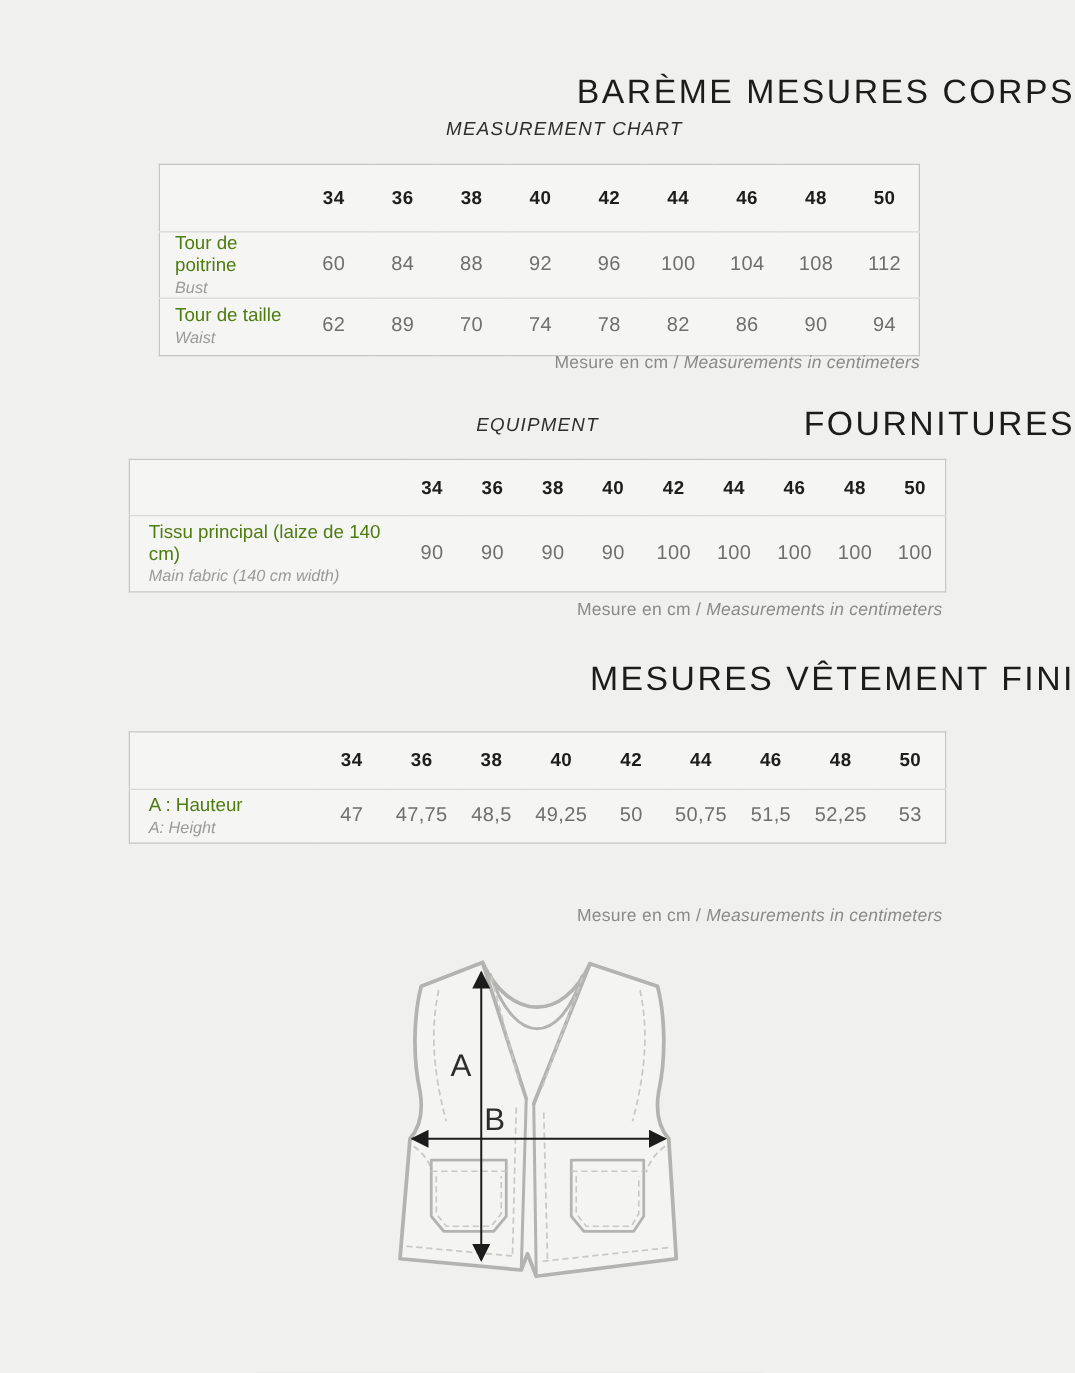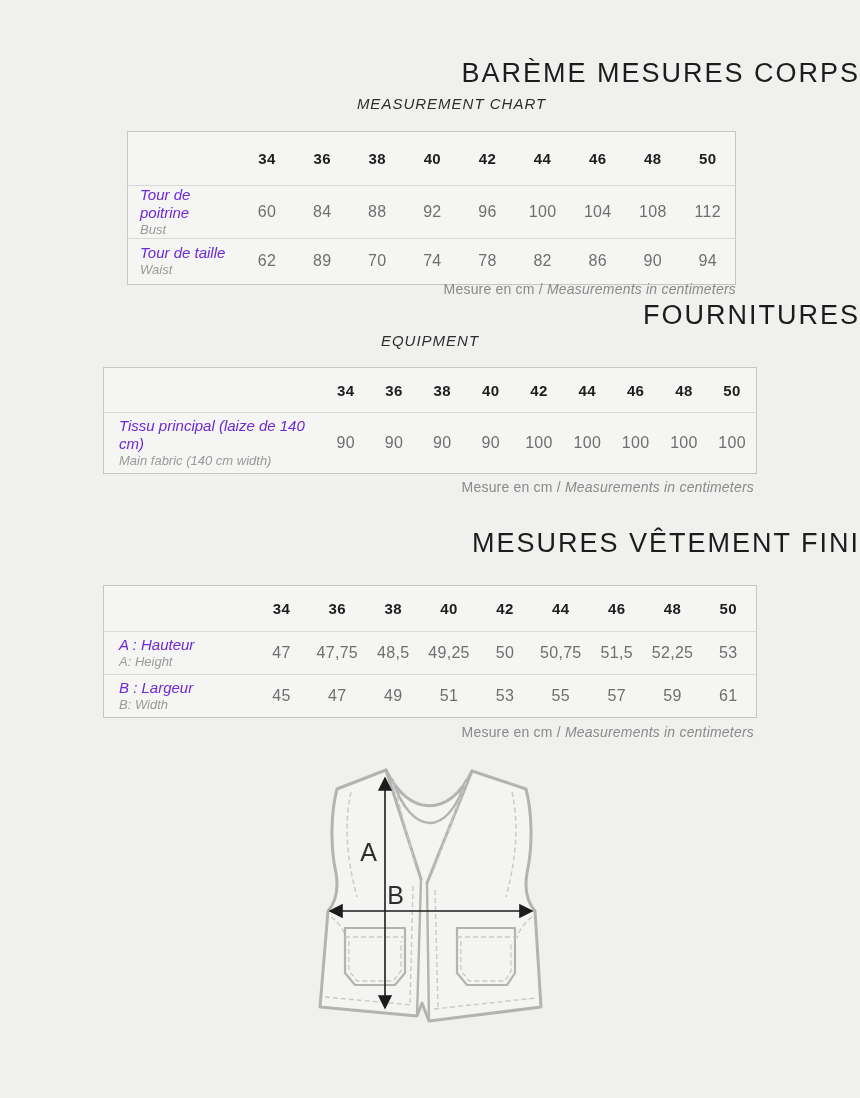--- a/index.html
+++ b/index.html
@@ -12,33 +12,33 @@
   }
   .title {
     position:absolute; left:0; width:100%; text-align:right;
     font-size:27px; font-weight:400; letter-spacing:2px; color:#1c1c1c;
   }
   .subtitle {
     position:absolute; left:0; width:100%; text-align:center;
     font-size:15px; font-style:italic; letter-spacing:1px; color:#2e2e2e;
   }
   .t1-title { top:58px; } .t1-sub { top:95px;padding-left:43px; }
-  .t2-title { top:300px; } .t2-sub { top:332px; }
+  .t2-title { top:324px; } .t2-sub { top:332px; }
   .t3-title { top:528px; } .t3-sub { top:564px; }
 
   table.tbl {
     position:absolute; border-collapse:collapse; table-layout:fixed;
     background:#f5f5f3; border:1px solid #c6c6c4;
   }
   .tbl th, .tbl td { padding:0; text-align:center; font-weight:normal; vertical-align:middle; }
   .hrow th { font-weight:bold; font-size:15px; color:#1d1d1d; letter-spacing:0.4px; }
   tr.drow { border-top:1px solid #d8d8d6; }
   .drow td { font-size:16px; color:#6f6f6f; letter-spacing:0.3px; }
   .lbl-cell { text-align:left !important; }
-  .fr { font-size:15px; color:#6d28d9; line-height:1.2;font-style:italic; }
+  .fr { font-size:15px; color:#4d7c0f; line-height:1.2; }
   .en { font-size:13px; color:#9a9a9a; font-style:italic; line-height:1.2; }
 
   .tbl1 { left:127px; top:131px; width:609px; }
   .tbl1 .hrow { height:54px; } .tbl1 .drow { height:46px; }
   .tbl1 .lbl-cell { padding-left:12px; }
   .tbl1 col.lblcol { width:112px; }
 
   .tbl2 { left:103px; top:367px; width:654px; }
   .tbl2 .hrow { height:45px; } .tbl2 .drow { height:61px; }
   .tbl2 .lbl-cell { padding-left:15px; }
@@ -216,35 +216,20 @@
         </th>
         <td>47</td>
         <td>47,75</td>
         <td>48,5</td>
         <td>49,25</td>
         <td>50</td>
         <td>50,75</td>
         <td>51,5</td>
         <td>52,25</td>
         <td>53</td>
-      </tr>
-      <tr class="drow">
-        <th class="lbl-cell">
-          <div class="fr">B : Largeur</div>
-          <div class="en">B: Width</div>
-        </th>
-        <td>45</td>
-        <td>47</td>
-        <td>49</td>
-        <td>51</td>
-        <td>53</td>
-        <td>55</td>
-        <td>57</td>
-        <td>59</td>
-        <td>61</td>
       </tr>
     </tbody>
   </table>
   <div class="footnote fn3"><span>Mesure en cm</span><span> / </span><em>Measurements in centimeters</em></div>
 
   <svg class="vest-svg" width="280" height="300" viewBox="295 752 280 300" xmlns="http://www.w3.org/2000/svg">
     <defs>
       <marker id="ah" markerWidth="9" markerHeight="9" refX="8" refY="4.5" orient="auto-start-reverse">
         <path d="M0,0 L9,4.5 L0,9 Z" fill="#1c1c1c"></path>
       </marker>

